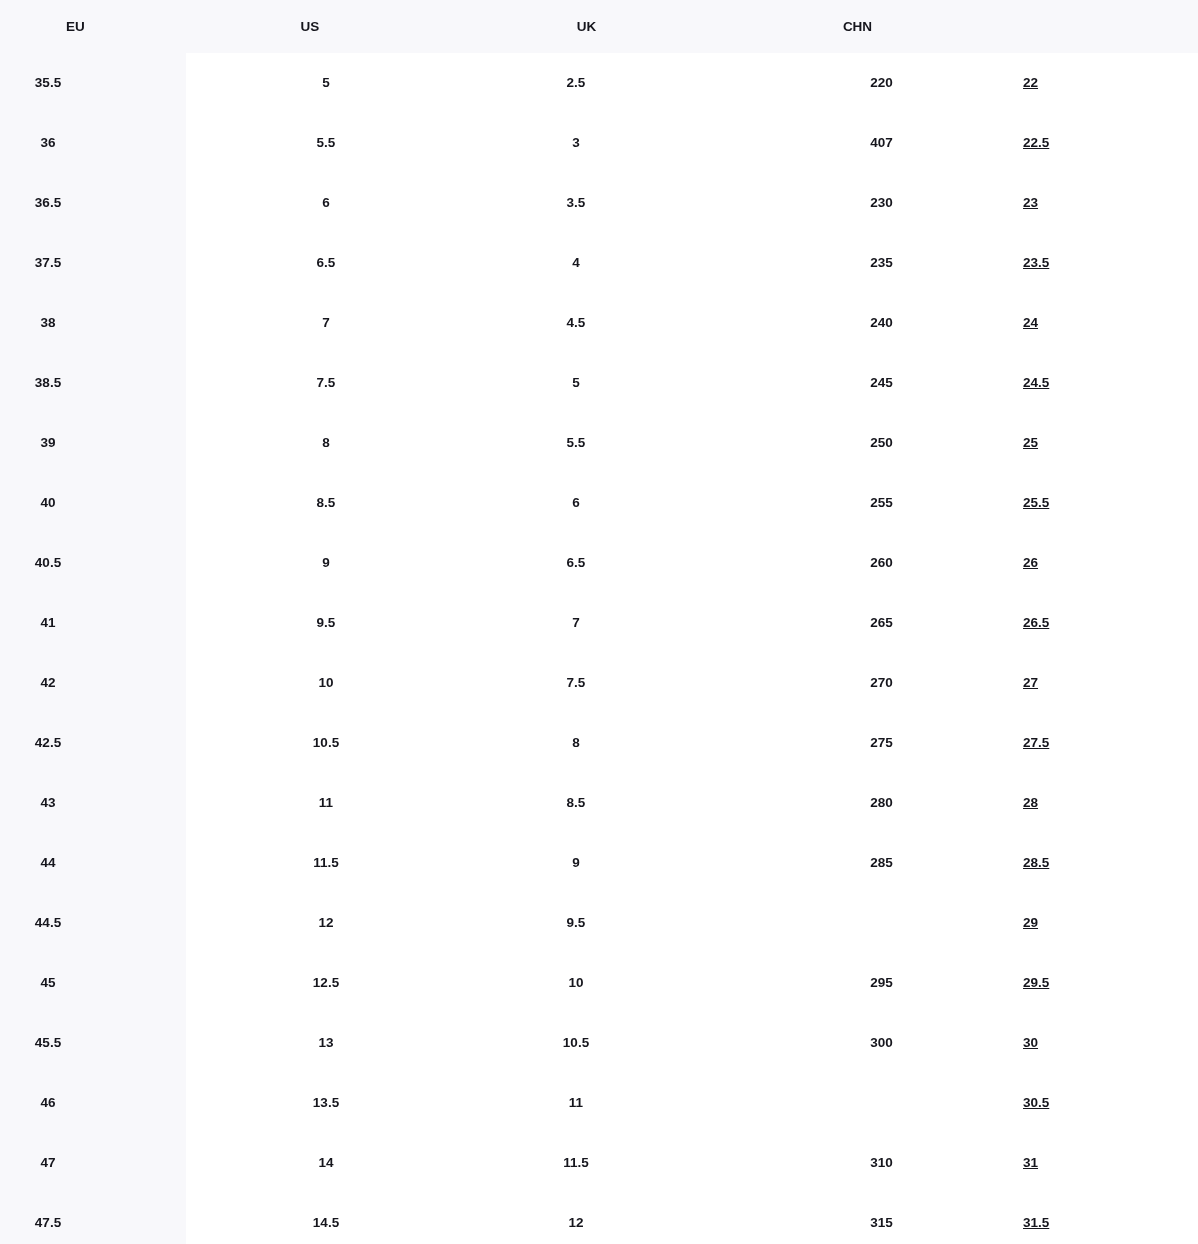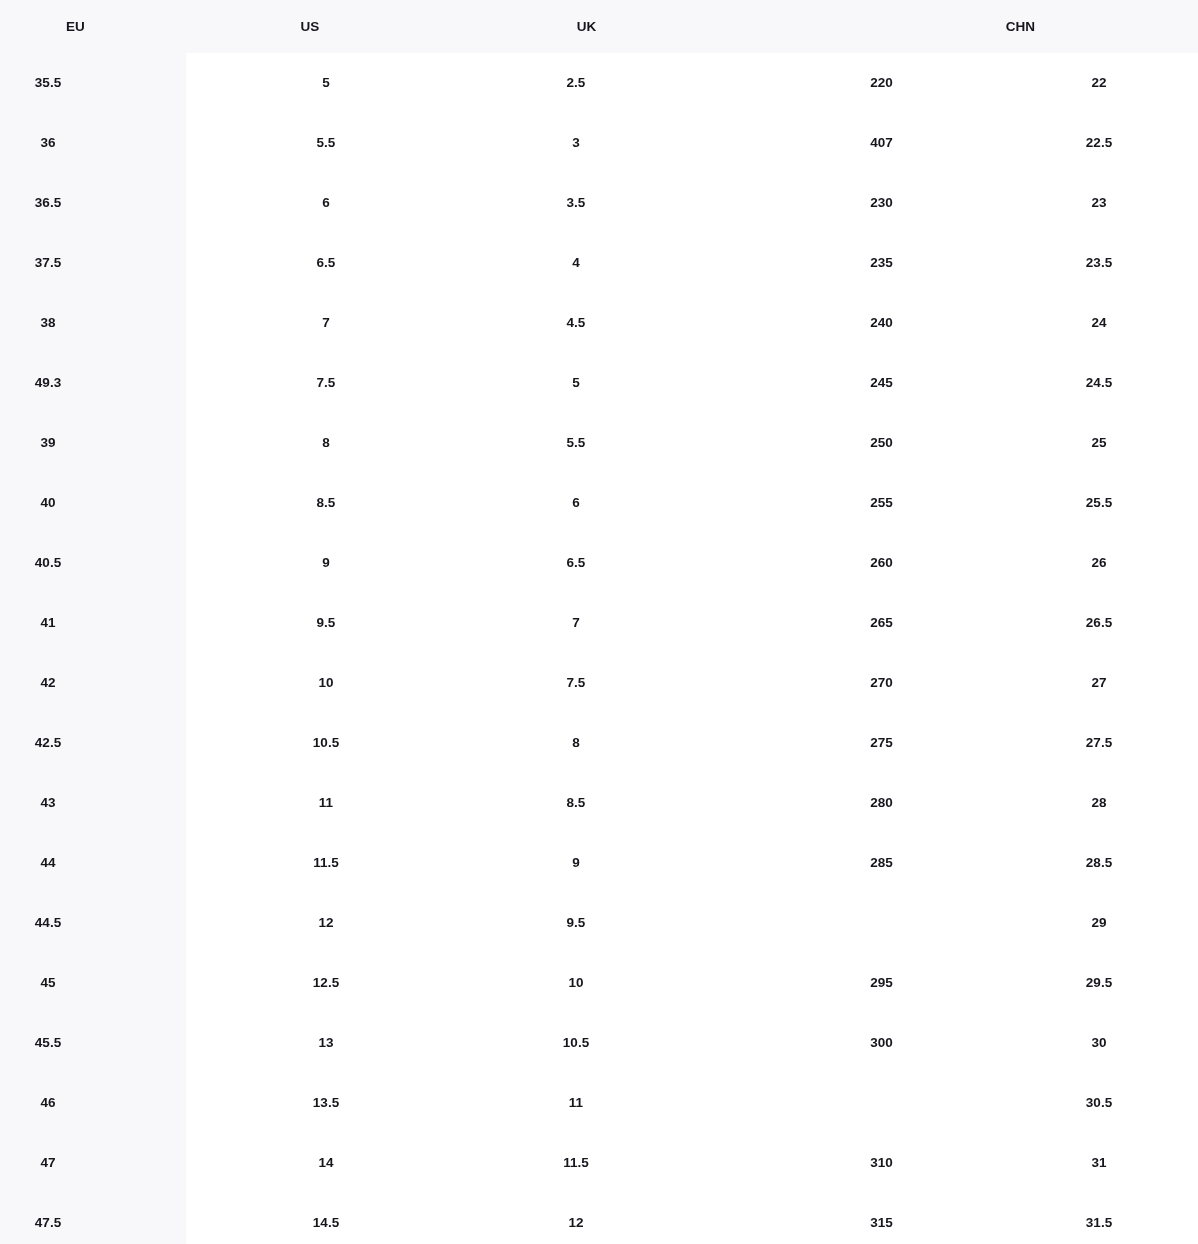--- a/index.html
+++ b/index.html
@@ -52,21 +52,21 @@
     font-weight: bold;
     color: #16161d;
     text-align: center;
     white-space: nowrap;
   }
 
   
   .hc-0 { left: 12px;   width: 127px; }
   .hc-1 { left: 127px; width: 366px; }
   .hc-2 { left: 493px; width: 187px; }
-  .hc-3 { left: 680px; width: 355px; text-align: right; }
+  .hc-3 { left: 680px; width: 355px; }
   .hc-4 { left: 1035px; width: 163px; }
 
   
   .table-body {
     position: absolute;
     left: 0;
     top: 53px;
     width: 1198px;
     z-index: 1;
   }
@@ -86,21 +86,21 @@
     font-weight: bold;
     color: #16161d;
     white-space: nowrap;
   }
 
   
   .c-0 { left: 0px;    width: 96px;  text-align: center; }
   .c-1 { left: 186px;  width: 280px; text-align: center; }
   .c-2 { left: 439px;  width: 274px; text-align: center; }
   .c-3 { left: 740px;  width: 283px; text-align: center; }
-  .c-4 { left: 1023px; width: 152px; text-align: center; }
+  .c-4 { left: 1023px; width: 152px; text-align: left; text-decoration: underline; }
 </style>
 </head>
 <body>
 
 <div id="size-table-wrap">
 
   <div class="first-col-tint"></div>
 
   <div class="table-header">
     <div class="header-cell hc-0">EU</div>
@@ -140,21 +140,21 @@
         <div class="cell c-4">23.5</div>
       </div>
       <div class="table-row">
         <div class="cell c-0">38</div>
         <div class="cell c-1">7</div>
         <div class="cell c-2">4.5</div>
         <div class="cell c-3">240</div>
         <div class="cell c-4">24</div>
       </div>
       <div class="table-row">
-        <div class="cell c-0">49.3</div>
+        <div class="cell c-0">38.5</div>
         <div class="cell c-1">7.5</div>
         <div class="cell c-2">5</div>
         <div class="cell c-3">245</div>
         <div class="cell c-4">24.5</div>
       </div>
       <div class="table-row">
         <div class="cell c-0">39</div>
         <div class="cell c-1">8</div>
         <div class="cell c-2">5.5</div>
         <div class="cell c-3">250</div>

